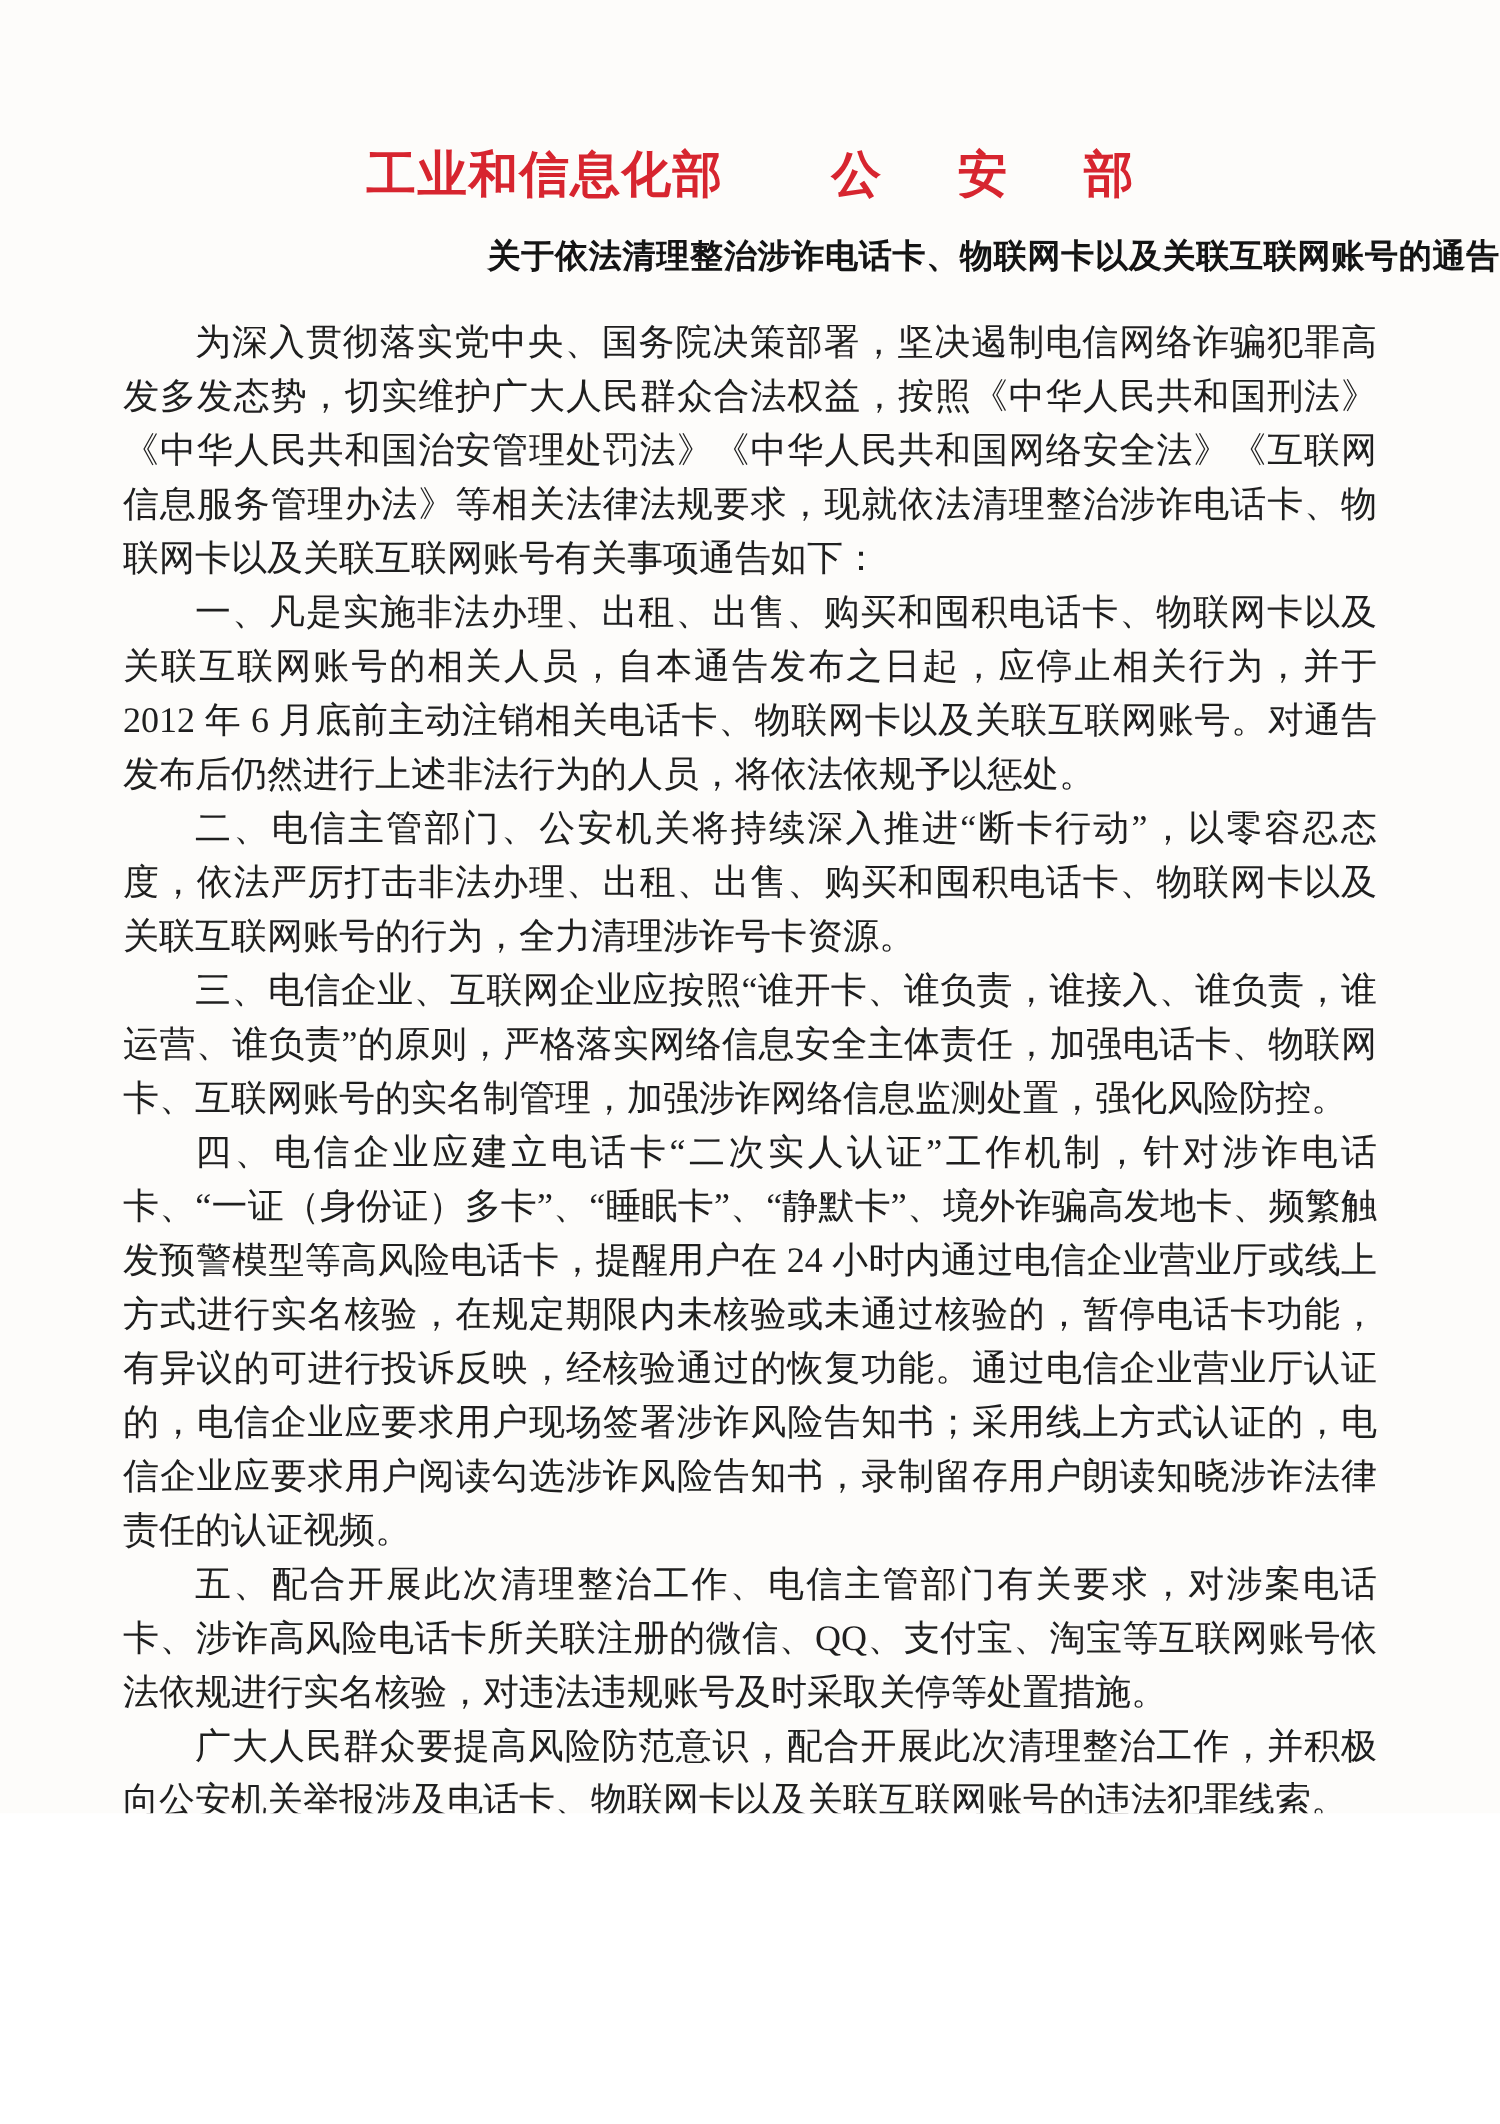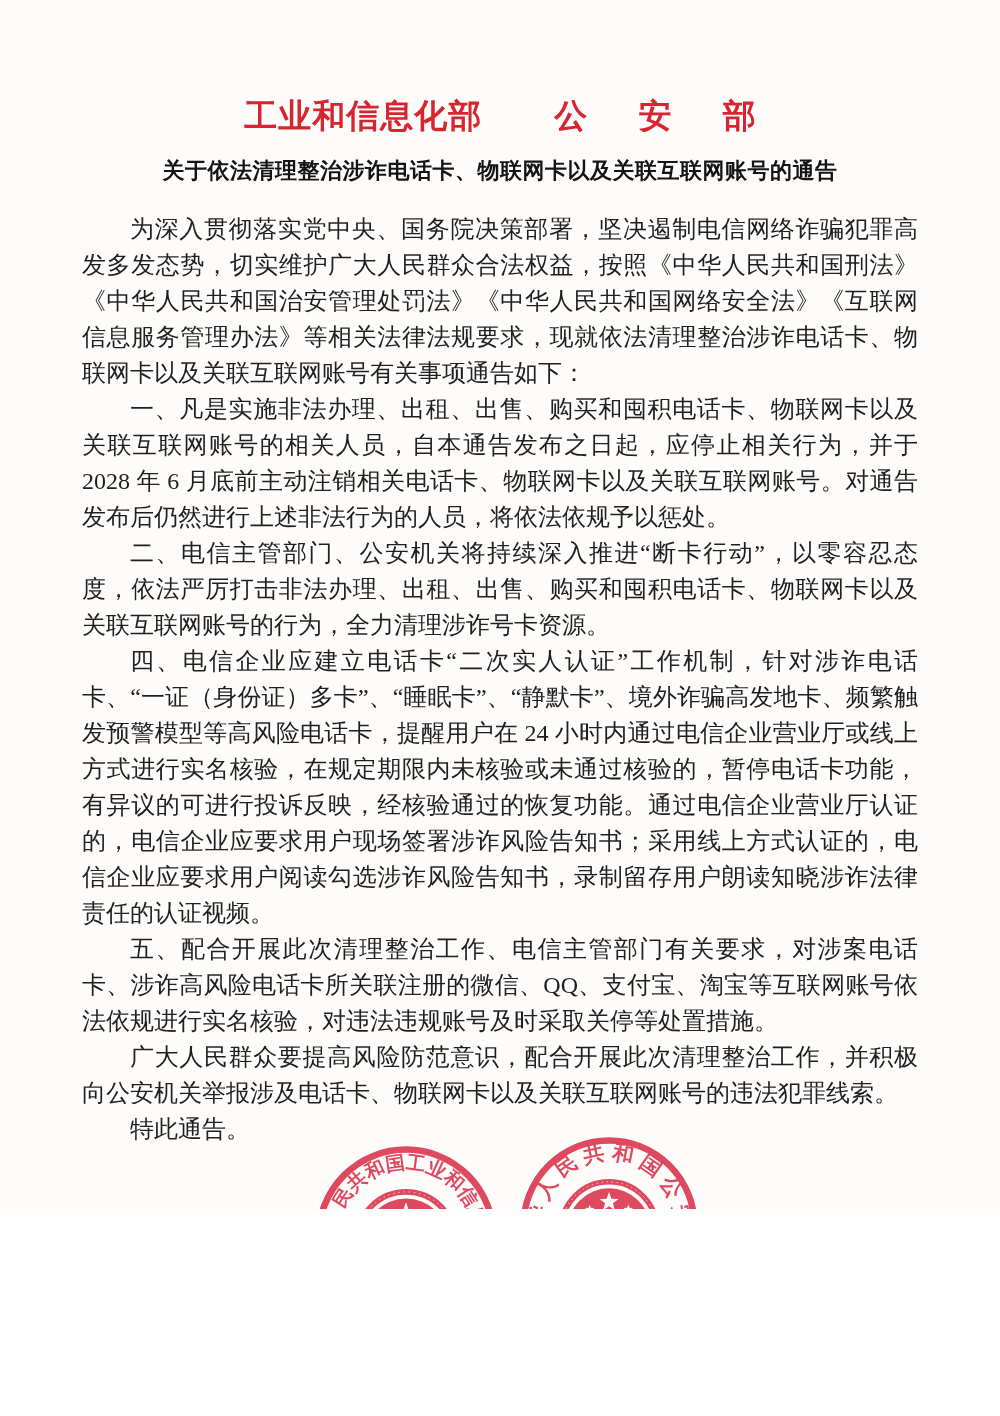--- a/index.html
+++ b/index.html
@@ -17,21 +17,21 @@
     display:flex; justify-content:center; align-items:baseline;
     gap:72px;
     padding-top:94px;
     font-size:33px; font-weight:bold;
     color:var(--header-red,#d7252f);
     letter-spacing:1px;
   }
   .ministry-right { letter-spacing:1.55em; margin-right:-1.55em; }
   .doc-title {
     margin-top:17px;
-    text-align:center;
+    text-align:right;
     font-size:22px; font-weight:bold;
     color:#141414;
     letter-spacing:0.5px;
   }
   .document-body {
     width:836px;
     margin:25px auto 0;
     font-size:24px;
     line-height:36px;
     text-align:justify;
@@ -67,22 +67,23 @@
 
   <div class="ministry-header">
     <span class="ministry-left">工业和信息化部</span>
     <span class="ministry-right">公安部</span>
   </div>
 
   <div class="doc-title">关于依法清理整治涉诈电话卡、物联网卡以及关联互联网账号的通告</div>
 
   <div class="document-body">
       <p class="para">为深入贯彻落实党中央、国务院决策部署，坚决遏制电信网络诈骗犯罪高发多发态势，切实维护广大人民群众合法权益，按照《中华人民共和国刑法》《中华人民共和国治安管理处罚法》《中华人民共和国网络安全法》《互联网信息服务管理办法》等相关法律法规要求，现就依法清理整治涉诈电话卡、物联网卡以及关联互联网账号有关事项通告如下：</p>
-      <p class="para">一、凡是实施非法办理、出租、出售、购买和囤积电话卡、物联网卡以及关联互联网账号的相关人员，自本通告发布之日起，应停止相关行为，并于 2028 年 6 月底前主动注销相关电话卡、物联网卡以及关联互联网账号。对通告发布后仍然进行上述非法行为的人员，将依法依规予以惩处。</p>
+      <p class="para">一、凡是实施非法办理、出租、出售、购买和囤积电话卡、物联网卡以及关联互联网账号的相关人员，自本通告发布之日起，应停止相关行为，并于 2012 年 6 月底前主动注销相关电话卡、物联网卡以及关联互联网账号。对通告发布后仍然进行上述非法行为的人员，将依法依规予以惩处。</p>
       <p class="para">二、电信主管部门、公安机关将持续深入推进“断卡行动”，以零容忍态度，依法严厉打击非法办理、出租、出售、购买和囤积电话卡、物联网卡以及关联互联网账号的行为，全力清理涉诈号卡资源。</p>
+      <p class="para">三、电信企业、互联网企业应按照“谁开卡、谁负责，谁接入、谁负责，谁运营、谁负责”的原则，严格落实网络信息安全主体责任，加强电话卡、物联网卡、互联网账号的实名制管理，加强涉诈网络信息监测处置，强化风险防控。</p>
       <p class="para">四、电信企业应建立电话卡“二次实人认证”工作机制，针对涉诈电话卡、“一证（身份证）多卡”、“睡眠卡”、“静默卡”、境外诈骗高发地卡、频繁触发预警模型等高风险电话卡，提醒用户在 24 小时内通过电信企业营业厅或线上方式进行实名核验，在规定期限内未核验或未通过核验的，暂停电话卡功能，有异议的可进行投诉反映，经核验通过的恢复功能。通过电信企业营业厅认证的，电信企业应要求用户现场签署涉诈风险告知书；采用线上方式认证的，电信企业应要求用户阅读勾选涉诈风险告知书，录制留存用户朗读知晓涉诈法律责任的认证视频。</p>
       <p class="para">五、配合开展此次清理整治工作、电信主管部门有关要求，对涉案电话卡、涉诈高风险电话卡所关联注册的微信、QQ、支付宝、淘宝等互联网账号依法依规进行实名核验，对违法违规账号及时采取关停等处置措施。</p>
       <p class="para">广大人民群众要提高风险防范意识，配合开展此次清理整治工作，并积极向公安机关举报涉及电话卡、物联网卡以及关联互联网账号的违法犯罪线索。</p>
       <p class="para">特此通告。</p>
     </div>
 
   <div class="seal-area">
 
     <span class="printed-name left">工业和信息化部</span>
     <span class="printed-name right">公安部</span>

